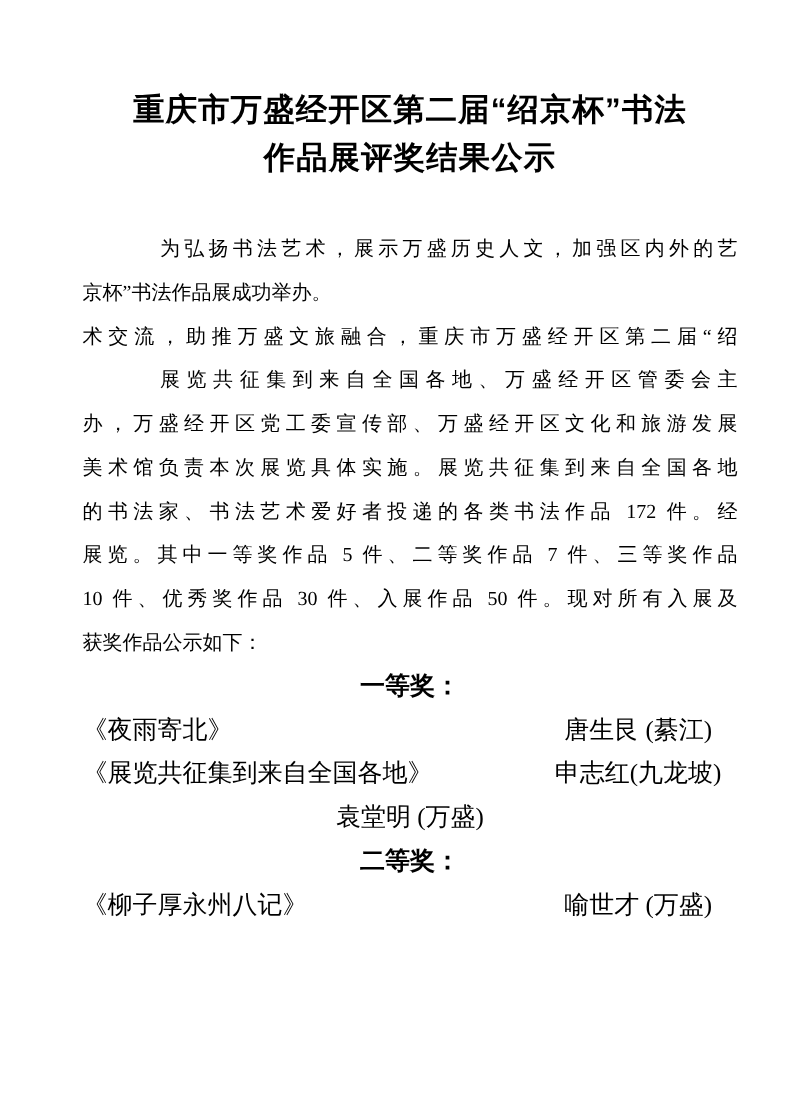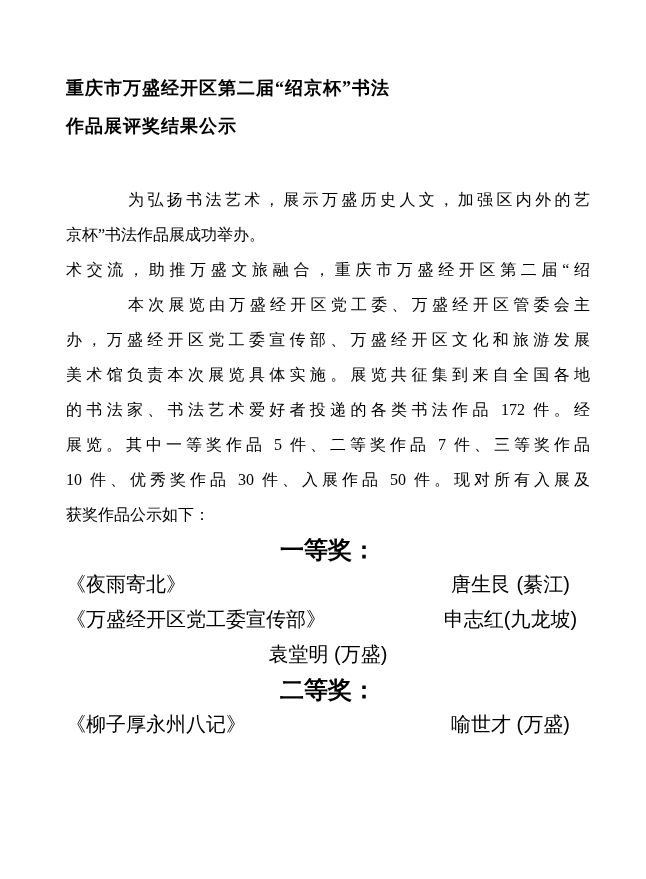--- a/index.html
+++ b/index.html
@@ -11,25 +11,25 @@
     position: relative;
     width: 646px;
     height: 879px;
     box-sizing: border-box;
     padding: 69px 56px 0 66px;
     background: #ffffff;
     color: #000000;
     overflow: hidden;
   }
   .doc-title {
-    font-family: Liberation Serif, serif;
+    font-family: Liberation Sans, sans-serif;
     font-weight: 700;
-    font-size: 18px;
+    font-size: 25px;
     line-height: 38px;
-    text-align: left;
+    text-align: center;
     letter-spacing: 1px;
     margin: 0 0 37px 0;
   }
   .para {
     font-family: "Liberation Serif", "DejaVu Serif", serif;
     font-size: 16px;
     line-height: 35px;
     margin: 0;
   }
   .para .line {
@@ -38,28 +38,28 @@
   }
   .para .line.first {
     text-indent: 62px;
   }
   .para .line.last {
     text-align-last: left;
   }
   .section-heading {
     font-family: "Liberation Sans", "DejaVu Sans", sans-serif;
     font-weight: 700;
-    font-size: 24px;
+    font-size: 20px;
     line-height: 35px;
     text-align: center;
     margin: 0;
   }
   .entry {
     display: flex;
-    font-family: Liberation Sans, sans-serif;
+    font-family: Liberation Serif, serif;
     font-size: 20px;
     line-height: 35px;
   }
   .entry .work {
     width: 365px;
     flex: 0 0 365px;
   }
   .entry .author {
     flex: 1;
     text-align: center;
@@ -75,37 +75,37 @@
     <div>作品展评奖结果公示</div>
   </h1>
 
   <div class="para">
     <div class="line first">为弘扬书法艺术，展示万盛历史人文，加强区内外的艺</div>
     <div class="line last">京杯”书法作品展成功举办。</div>
     <div class="line">术交流，助推万盛文旅融合，重庆市万盛经开区第二届“绍</div>
   </div>
 
   <div class="para">
-    <div class="line first">本次展览由万盛经开区党工委、万盛经开区管委会主</div>
+    <div class="line first">展览共征集到来自全国各地、万盛经开区管委会主</div>
     <div class="line">办，万盛经开区党工委宣传部、万盛经开区文化和旅游发展</div>
     <div class="line">美术馆负责本次展览具体实施。展览共征集到来自全国各地</div>
     <div class="line">的书法家、书法艺术爱好者投递的各类书法作品 172 件。经</div>
     <div class="line">展览。其中一等奖作品 5 件、二等奖作品 7 件、三等奖作品</div>
     <div class="line">10 件、优秀奖作品 30 件、入展作品 50 件。现对所有入展及</div>
     <div class="line last">获奖作品公示如下：</div>
   </div>
 
   <div>
     <div class="section-heading">一等奖：</div>
     <div class="entry">
       <span class="work">《夜雨寄北》</span>
       <span class="author">唐生艮 (綦江)</span>
     </div>
     <div class="entry">
-      <span class="work">《万盛经开区党工委宣传部》</span>
+      <span class="work">《展览共征集到来自全国各地》</span>
       <span class="author">申志红(九龙坡)</span>
     </div>
     <div class="entry">
       <span class="author">袁堂明 (万盛)</span>
     </div>
   </div>
 
   <div>
     <div class="section-heading">二等奖：</div>
     <div class="entry">

